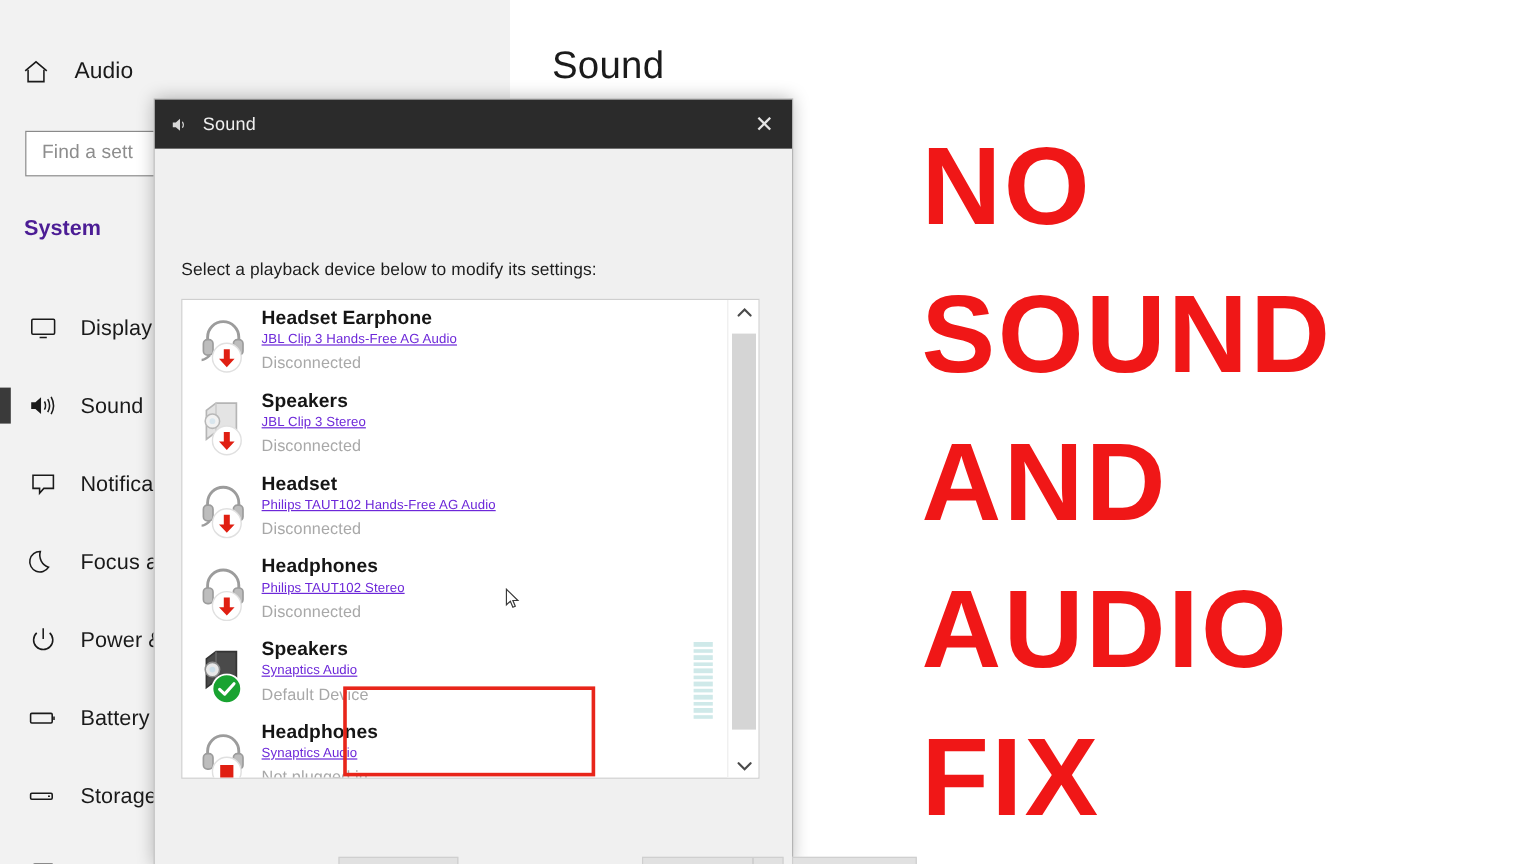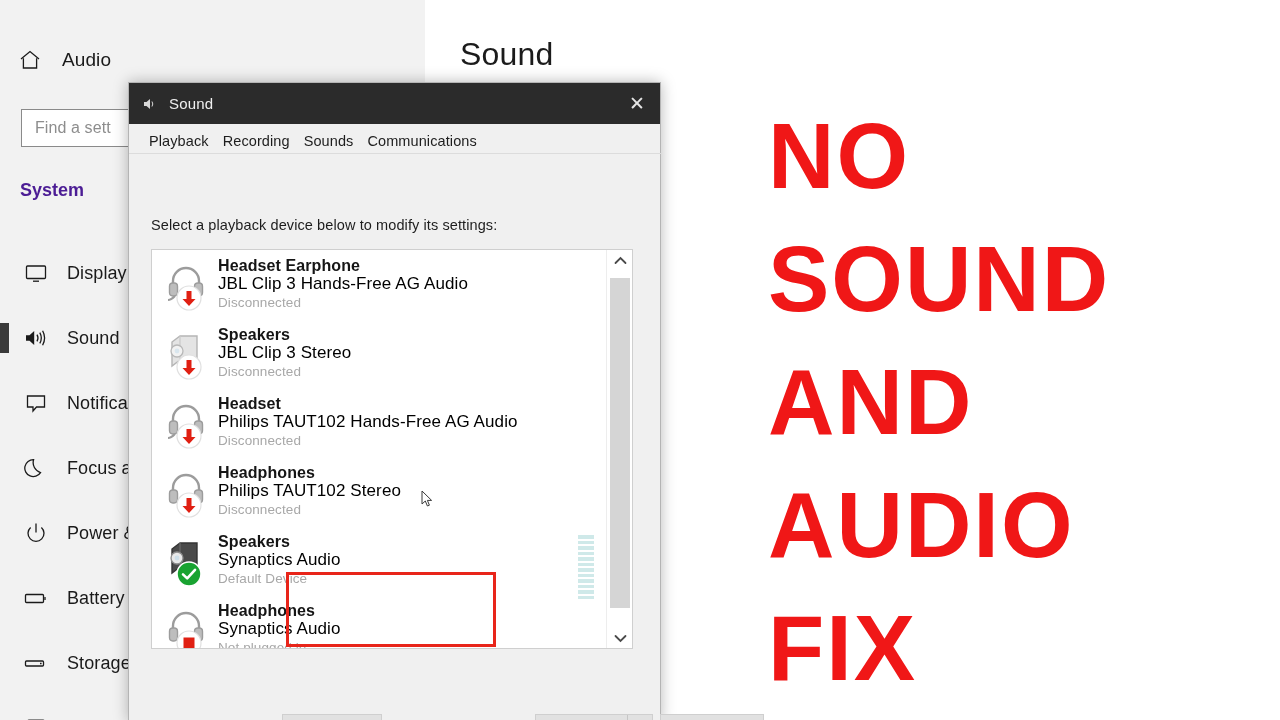--- a/index.html
+++ b/index.html
@@ -120,21 +120,21 @@
 
   .device-row {
     position: relative; height: 69px; display: flex; align-items: center;
     padding-left: 10px;
   }
   .device-icon-wrap { position: relative; width: 52px; height: 56px; flex: 0 0 auto; }
   .device-icon { position: absolute; left: 2px; top: 2px; }
   .badge { position: absolute; left: 14px; top: 28px; width: 26px; height: 26px; }
   .device-text { margin-left: 4px; display: flex; flex-direction: column; justify-content: center; }
   .dev-name { font-size: 16px; font-weight: bold; color: #151515; line-height: 17px; letter-spacing: .1px; }
-  .dev-desc { font-size: 17px; color: #000000; line-height: 19px; letter-spacing: .1px; }
+  .dev-desc { font-size: 11px; color: #6d28d9; line-height: 19px; letter-spacing: .1px; text-decoration: underline; }
   .dev-state { font-size: 13.5px; color: #a8a8a8; line-height: 19px; letter-spacing: .1px; }
 
   .vu-meter {
     position: absolute; right: 38px; width: 16px;
     display: flex; flex-direction: column-reverse; gap: 2px;
   }
   .vu-seg { height: 4px; background: #cfe9e9; }
 
   .red-highlight {
     position: absolute; left: 157px; top: 489px;
@@ -297,26 +297,20 @@
           <path d="M3 7 H5.5 L9 4 V14 L5.5 11 H3 Z" fill="#d8d8d8"></path>
           <path d="M11 6.5 Q12.6 9 11 11.5" stroke="#d8d8d8" stroke-width="1" fill="none"></path>
         </svg>
       </span>
       <span class="titlebar-text">Sound</span>
       <span class="titlebar-close">✕</span>
     </div>
 
     <div class="dialog-body">
 
-      <div class="tabstrip">
-        <span class="tab active">Playback</span>
-        <span class="tab">Recording</span>
-        <span class="tab">Sounds</span>
-        <span class="tab">Communications</span>
-      </div>
 
       <div class="hint">Select a playback device below to modify its settings:</div>
 
       <div class="listbox">
         <div class="list-scrollarea">
 
           <div class="device-row">
             <span class="device-icon-wrap">
               <span class="device-icon">
                 <svg width="44" height="44" viewBox="0 0 44 44" fill="none">

